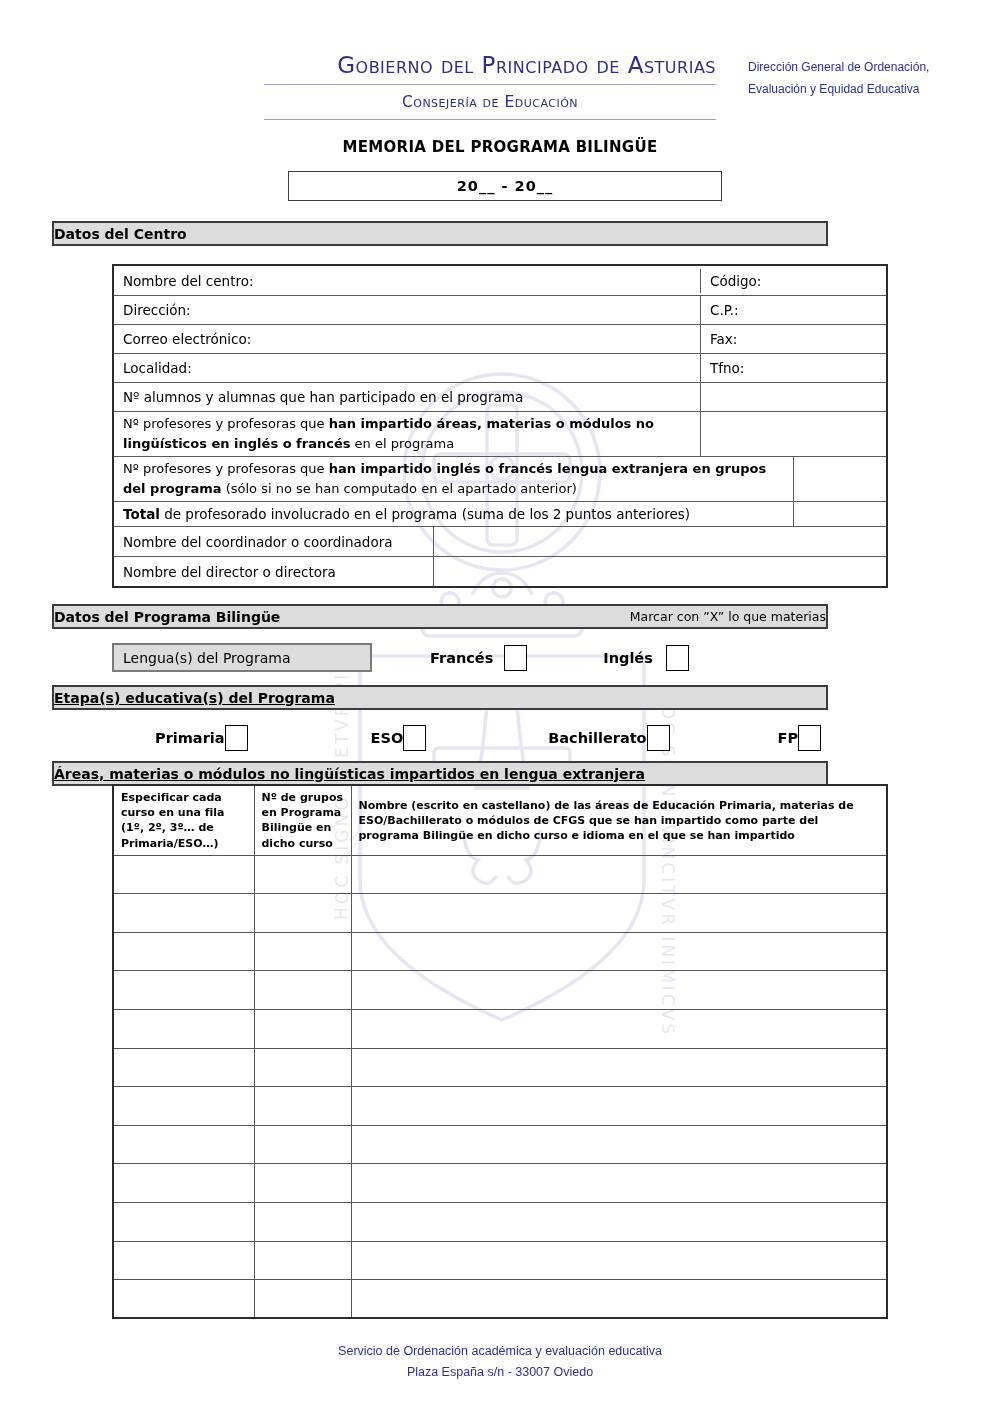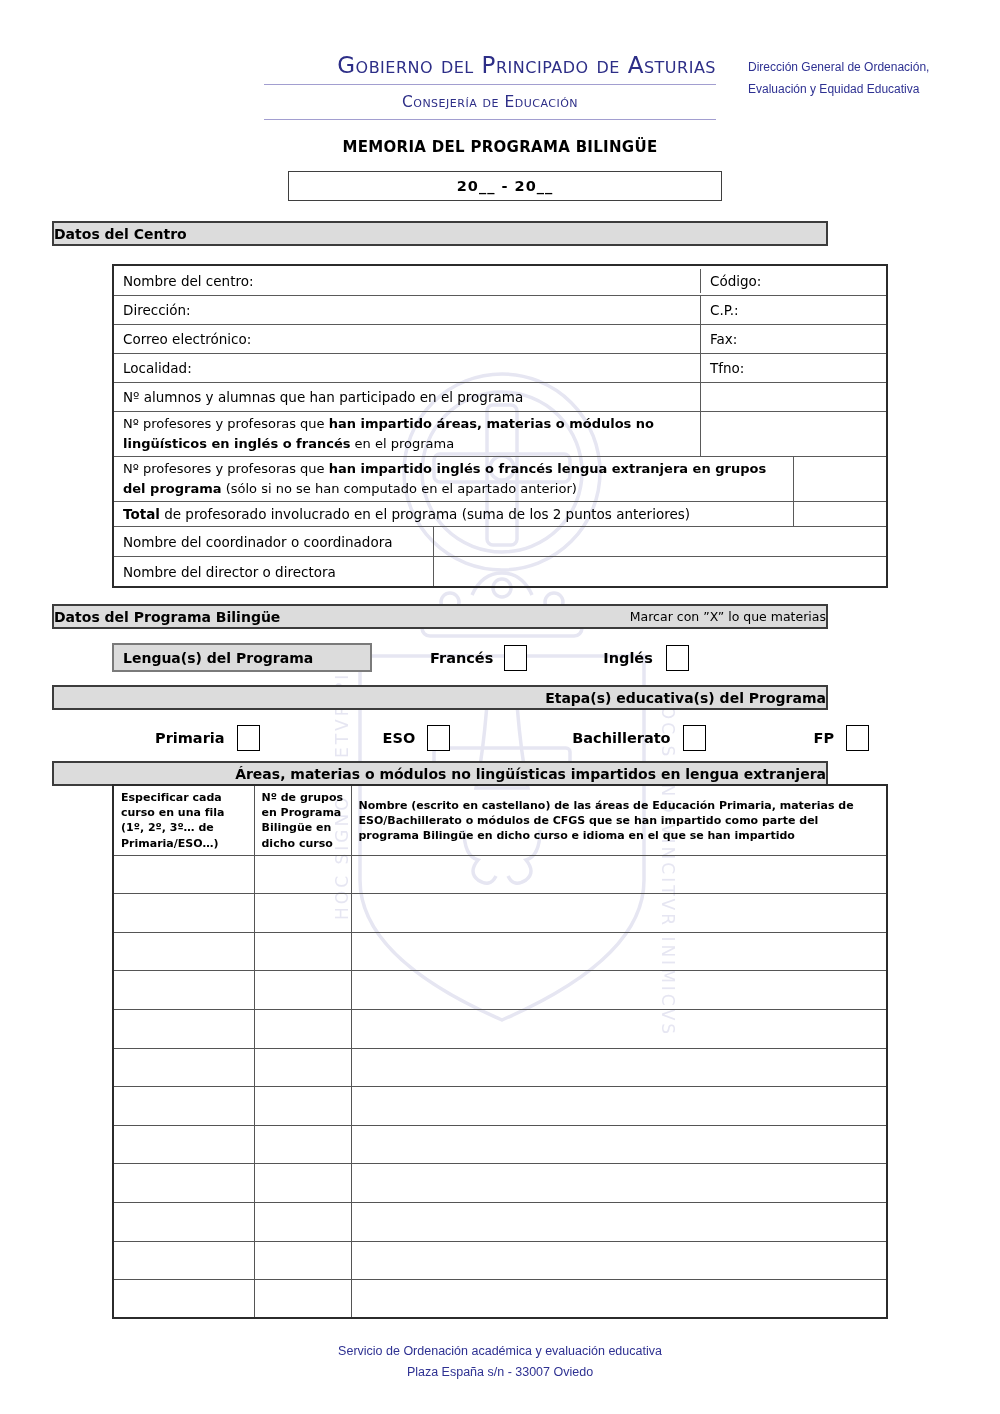--- a/index.html
+++ b/index.html
@@ -56,21 +56,21 @@
 
   
   .bar {
     width:776px; margin-left:52px; height:25px;
     background:var(--bar-gray,#dcdcdc);
     border:2px solid #3c3c3c;
     display:flex; align-items:center;
     padding:0 0;
     font-weight:bold; font-size:14px;
   }
-  .bar.centered { justify-content:flex-end; }
+  .bar.centered { justify-content:flex-start;text-decoration:underline; }
   .bar .bar-note { margin-left:auto; font-weight:normal; font-size:12.5px; }
 
   
   .t1 { width:776px; margin:18px 0 0 112px; border:2px solid #2b2b2b; }
   .t1row { display:flex; align-items:stretch; border-top:1px solid #5a5a5a; }
   .t1row:first-child { border-top:none;align-items:center; }
   .t1label { flex:1; padding:4px 9px; font-size:13.5px; display:flex; align-items:center; }
   .t1label.multi { display:block; font-size:13px; line-height:20px; padding:2px 9px; }
   .t1cell { border-left:1px solid #5a5a5a; padding:4px 9px; font-size:13.5px; display:flex; align-items:center; }
   .w230 { width:186px; }
@@ -81,34 +81,34 @@
   .h24 { min-height:24px; }
   .h30 { min-height:30px; }
 
   
   .lang-row { display:flex; align-items:center; width:776px; margin:14px 0 0 112px; height:29px; }
   .lang-box {
     width:260px; height:29px;
     background:var(--bar-gray,#dcdcdc);
     border:2px solid #7a7a7a;
     display:flex; align-items:center; padding:0 9px;
-    font-weight:bold; font-size:14px;
+    font-weight:normal; font-size:14px;
   }
   .check-label { font-weight:bold; font-size:14.5px; }
   .checkbox {
     width:23px; height:26px; background:#fff;
     border:1.5px solid #000; display:inline-block; flex:none;
   }
   .lang-french-label { margin-left:58px; }
   .lang-french-box { margin-left:11px; }
   .lang-english-label { margin-left:76px; }
   .lang-english-box { margin-left:13px; }
 
   .stage-row { display:flex; align-items:center; width:776px; margin:14px 0 0 112px; height:27px; }
-  .stage-group { display:flex; align-items:center; gap:12px; }
+  .stage-group { display:flex; align-items:center; }
   .sg1 { margin-left:43px; } .sg2 { margin-left:123px; } .sg3 { margin-left:122px; } .sg4 { margin-left:108px; }
 
   
   .areas-bar { margin-top:10px; }
   .t2 { width:776px; margin:-2px 0 0 112px; border-collapse:collapse; table-layout:fixed; }
   .t2 { border:2px solid #2b2b2b; }
   .t2 th, .t2 td { border:1px solid #555; }
   .t2 th {
     font-size:11px; font-weight:bold; text-align:left;
     padding:4px 7px; line-height:1.38; vertical-align:middle;

